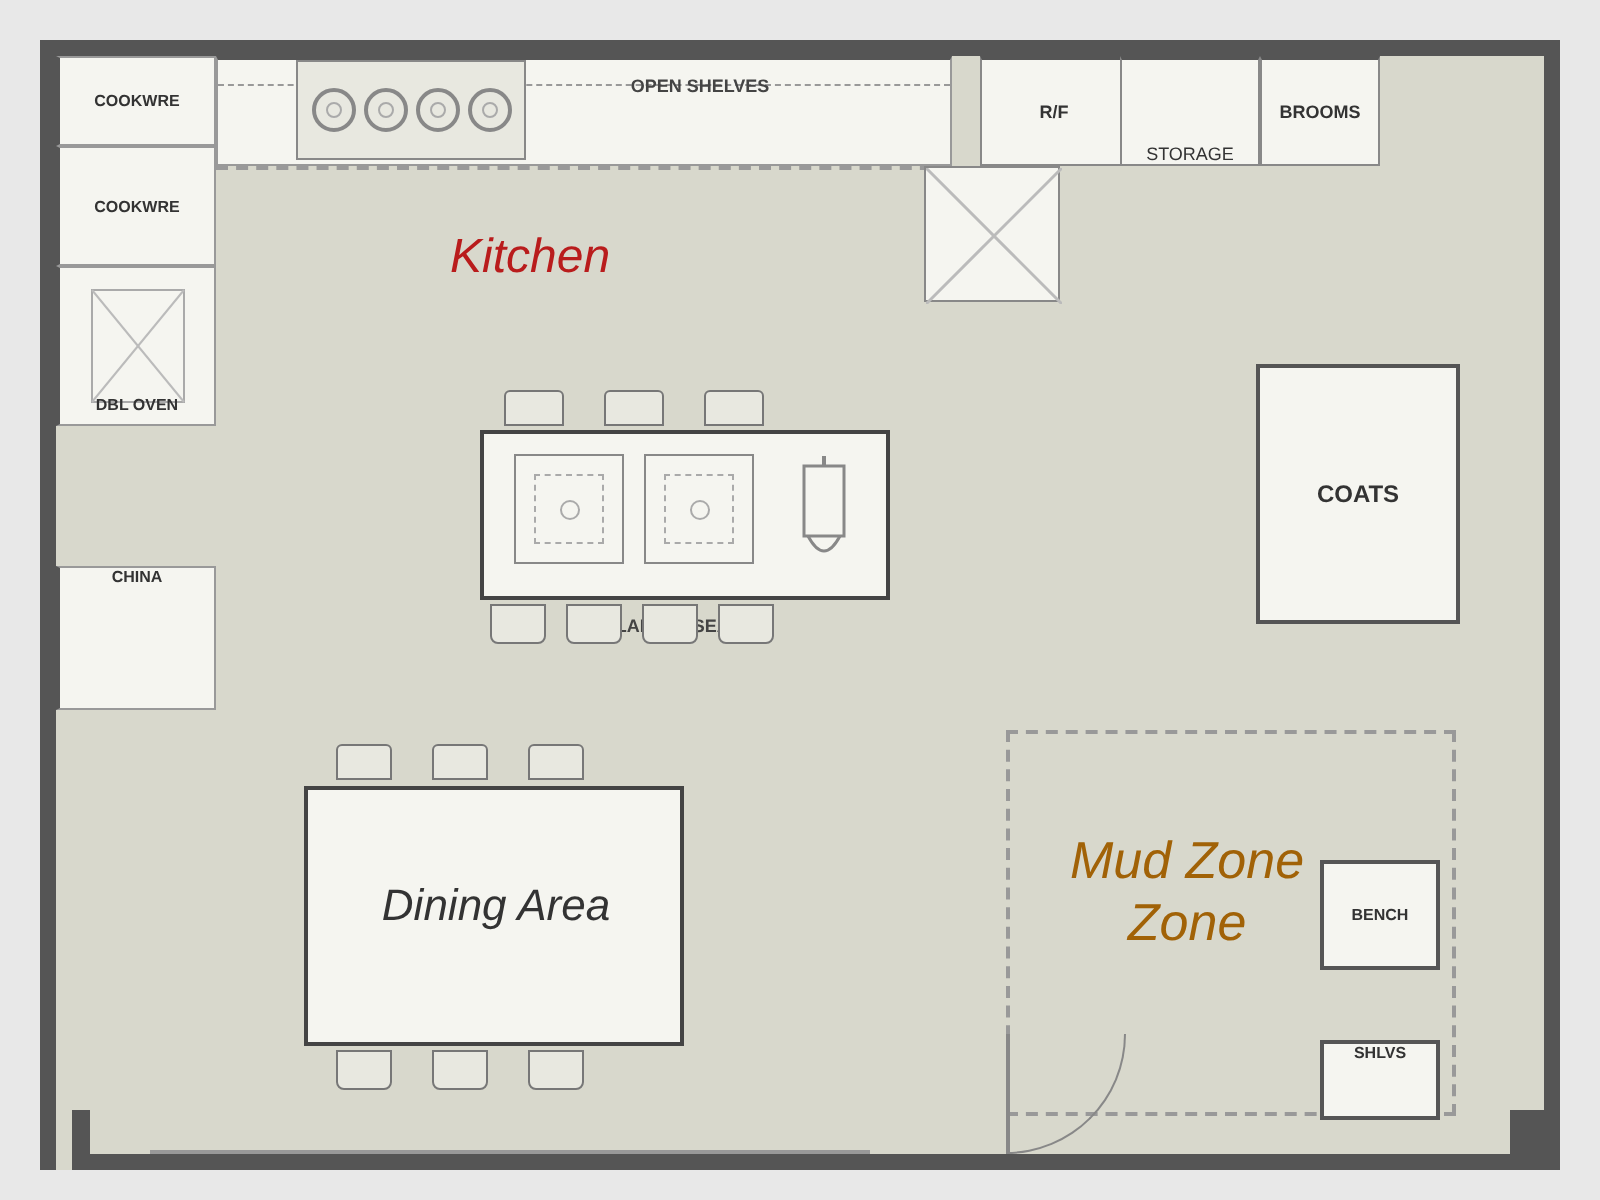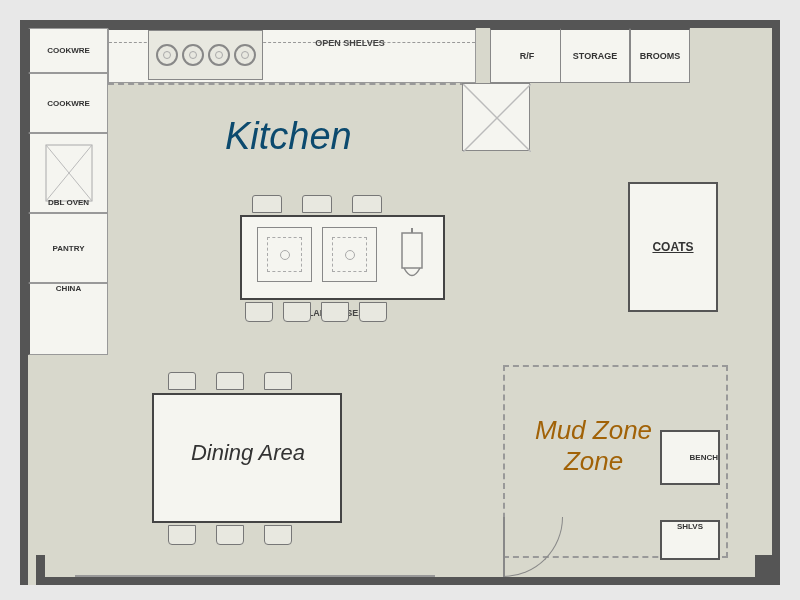--- a/index.html
+++ b/index.html
@@ -170,24 +170,24 @@
     .storage-unit {
       position: absolute;
       top: 28px;
       left: 560px;
       width: 70px;
       height: 55px;
       background: #f5f5f0;
       border: 1px solid #888;
       border-top: 2px solid #555;
       display: flex;
-      align-items: center;
+      align-items: flex-end;
       justify-content: center;
       font-size: 9px;
-      font-weight: bold;
+      font-weight: normal;
       color: #333;
     }
 
     .brooms-unit {
       position: absolute;
       top: 28px;
       left: 630px;
       width: 60px;
       height: 55px;
       background: #f5f5f0;
@@ -199,45 +199,44 @@
       font-size: 9px;
       font-weight: bold;
       color: #333;
     }
 
     
     .coats-closet {
       position: absolute;
       top: 182px;
       left: 628px;
-      width: 90px;
+      width: 102px;
       height: 130px;
       background: #f5f5f0;
       border: 2px solid #555;
       display: flex;
       align-items: center;
       justify-content: center;
       font-size: 12px;
       font-weight: bold;
       color: #333;
-      text-decoration: underline;
     }
 
     
     .bench-unit {
       position: absolute;
       top: 430px;
       left: 660px;
       width: 60px;
       height: 55px;
       background: #f5f5f0;
       border: 2px solid #555;
       display: flex;
       align-items: center;
-      justify-content: flex-end;
+      justify-content: center;
       font-size: 8px;
       font-weight: bold;
       color: #333;
     }
 
     
     .shlvs-unit {
       position: absolute;
       top: 520px;
       left: 660px;
@@ -318,23 +317,20 @@
   <div class="cabinet-dbl-oven">
 
     <svg width="50" height="60" viewBox="0 0 50 60">
       <rect x="2" y="2" width="46" height="56" fill="none" stroke="#aaa" stroke-width="1"></rect>
       <line x1="2" y1="2" x2="48" y2="58" stroke="#bbb" stroke-width="1"></line>
       <line x1="48" y1="2" x2="2" y2="58" stroke="#bbb" stroke-width="1"></line>
     </svg>
     <span style="font-size:8px;font-weight:bold;color:#333;position:absolute;bottom:5px;">DBL OVEN</span>
   </div>
 
-  <div class="cabinet-pantry">
-    <span>PANTRY</span>
-  </div>
 
   <div class="cabinet-china">
     <span>CHINA</span>
   </div>
 
   <div style="position:absolute;top:28px;left:108px;width:368px;height:55px;background:#f5f5f0;border:1px solid #999;border-top:2px solid #555;">
 
     <div style="position:absolute;top:12px;left:0;width:100%;border-bottom:1px dashed #999;"></div>
   </div>
 
@@ -371,21 +367,21 @@
     <span>BROOMS</span>
   </div>
 
   <div style="position:absolute;top:83px;left:462px;width:68px;height:68px;background:#f5f5f0;border:1px solid #888;">
     <svg width="68" height="68" viewBox="0 0 68 68">
       <line x1="0" y1="0" x2="68" y2="68" stroke="#bbb" stroke-width="1.5"></line>
       <line x1="68" y1="0" x2="0" y2="68" stroke="#bbb" stroke-width="1.5"></line>
     </svg>
   </div>
 
-  <div style="position:absolute;top:115px;left:225px;font-size:38px;font-style:italic;color:#0c4a6e;">
+  <div style="position:absolute;top:115px;left:225px;font-size:24px;font-style:italic;color:#b91c1c;">
     <span>Kitchen</span>
   </div>
 
   <div style="position:absolute;top:215px;left:240px;width:205px;height:85px;background:#f5f5f0;border:2px solid #444;">
 
     <div style="position:absolute;top:10px;left:15px;width:55px;height:55px;border:1px solid #888;display:flex;align-items:center;justify-content:center;">
       <div style="width:35px;height:35px;border:1px dashed #aaa;display:flex;align-items:center;justify-content:center;">
         <div style="width:10px;height:10px;border:1px solid #aaa;border-radius:50%;"></div>
       </div>
     </div>

